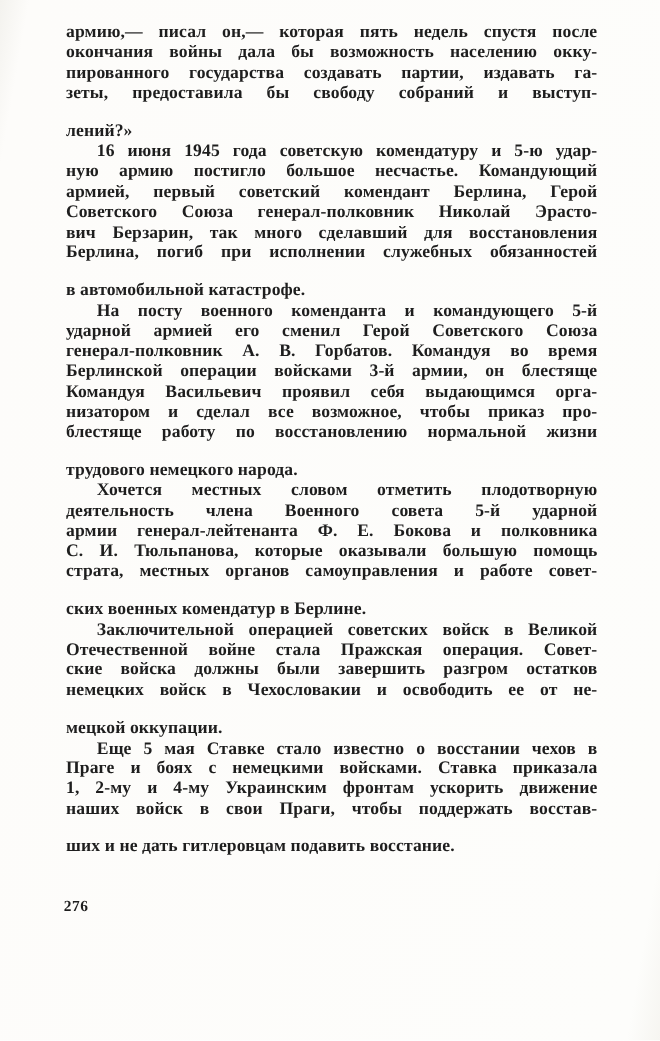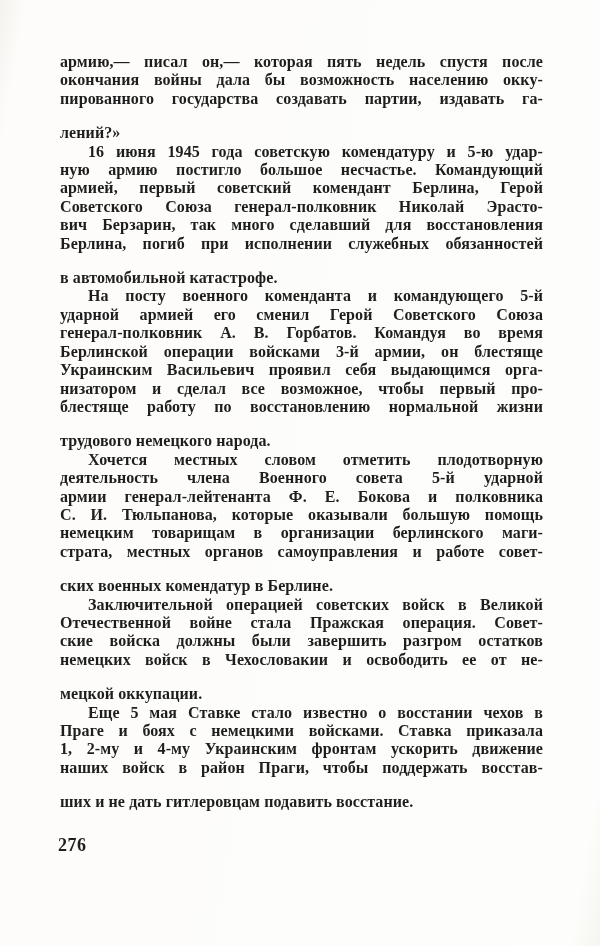--- a/index.html
+++ b/index.html
@@ -10,21 +10,21 @@
     width: 600px;
     height: 946px;
     overflow: hidden;
     background: #ffffff;
   }
   .page {
     position: relative;
     width: 600px;
     height: 946px;
     box-sizing: border-box;
-    padding: 53px 57px 0 60px;
+    padding: 21px 57px 0 60px;
     background: linear-gradient(100deg, #f3f2ee 0%, #fdfcfa 3.5%, #fdfdfb 96%, #f6f5f1 100%);
     font-family: "Liberation Serif", "DejaVu Serif", serif;
     font-weight: 700;
     color: #1e1e1e;
     font-size: 16px;
   }
   .text-block {
     width: 483px;
   }
   .paragraph {
@@ -41,74 +41,74 @@
     -moz-text-align-last: left;
     text-align-last: left;
     margin-top: 16px;
   }
   .paragraph.indent .line.first {
     padding-left: 28px;
   }
   .page-number {
     position: absolute;
     left: 58px;
-    top: 836px;
-    font-size: 18px;
+    top: 816px;
+    font-size: 14px;
     letter-spacing: 0.5px;
     line-height: 18px;
   }
 </style>
 </head>
 <body>
 
 <div class="page">
   <div class="text-block" id="text-block">
       <div class="paragraph">
         <div class="line first">армию,— писал он,— которая пять недель спустя после</div>
         <div class="line">окончания войны дала бы возможность населению окку-</div>
         <div class="line">пированного государства создавать партии, издавать га-</div>
+        <div class="line">зеты, предоставила бы свободу собраний и выступ-</div>
         <div class="line last">лений?»</div>
       </div>
       <div class="paragraph indent">
         <div class="line first">16 июня 1945 года советскую комендатуру и 5-ю удар-</div>
         <div class="line">ную армию постигло большое несчастье. Командующий</div>
         <div class="line">армией, первый советский комендант Берлина, Герой</div>
         <div class="line">Советского Союза генерал-полковник Николай Эрасто-</div>
         <div class="line">вич Берзарин, так много сделавший для восстановления</div>
         <div class="line">Берлина, погиб при исполнении служебных обязанностей</div>
         <div class="line last">в автомобильной катастрофе.</div>
       </div>
       <div class="paragraph indent">
         <div class="line first">На посту военного коменданта и командующего 5-й</div>
         <div class="line">ударной армией его сменил Герой Советского Союза</div>
         <div class="line">генерал-полковник А. В. Горбатов. Командуя во время</div>
         <div class="line">Берлинской операции войсками 3-й армии, он блестяще</div>
-        <div class="line">Украинским Васильевич проявил себя выдающимся орга-</div>
-        <div class="line">низатором и сделал все возможное, чтобы первый про-</div>
+        <div class="line">Командуя Васильевич проявил себя выдающимся орга-</div>
+        <div class="line">низатором и сделал все возможное, чтобы приказ про-</div>
         <div class="line">блестяще работу по восстановлению нормальной жизни</div>
         <div class="line last">трудового немецкого народа.</div>
       </div>
       <div class="paragraph indent">
         <div class="line first">Хочется местных словом отметить плодотворную</div>
         <div class="line">деятельность члена Военного совета 5-й ударной</div>
         <div class="line">армии генерал-лейтенанта Ф. Е. Бокова и полковника</div>
         <div class="line">С. И. Тюльпанова, которые оказывали большую помощь</div>
-        <div class="line">немецким товарищам в организации берлинского маги-</div>
         <div class="line">страта, местных органов самоуправления и работе совет-</div>
         <div class="line last">ских военных комендатур в Берлине.</div>
       </div>
       <div class="paragraph indent">
         <div class="line first">Заключительной операцией советских войск в Великой</div>
         <div class="line">Отечественной войне стала Пражская операция. Совет-</div>
         <div class="line">ские войска должны были завершить разгром остатков</div>
         <div class="line">немецких войск в Чехословакии и освободить ее от не-</div>
         <div class="line last">мецкой оккупации.</div>
       </div>
       <div class="paragraph indent">
         <div class="line first">Еще 5 мая Ставке стало известно о восстании чехов в</div>
         <div class="line">Праге и боях с немецкими войсками. Ставка приказала</div>
         <div class="line">1, 2-му и 4-му Украинским фронтам ускорить движение</div>
-        <div class="line">наших войск в район Праги, чтобы поддержать восстав-</div>
+        <div class="line">наших войск в свои Праги, чтобы поддержать восстав-</div>
         <div class="line last">ших и не дать гитлеровцам подавить восстание.</div>
       </div>
     </div>
   <div class="page-number">276</div>
 </div>
 
 </body></html>

